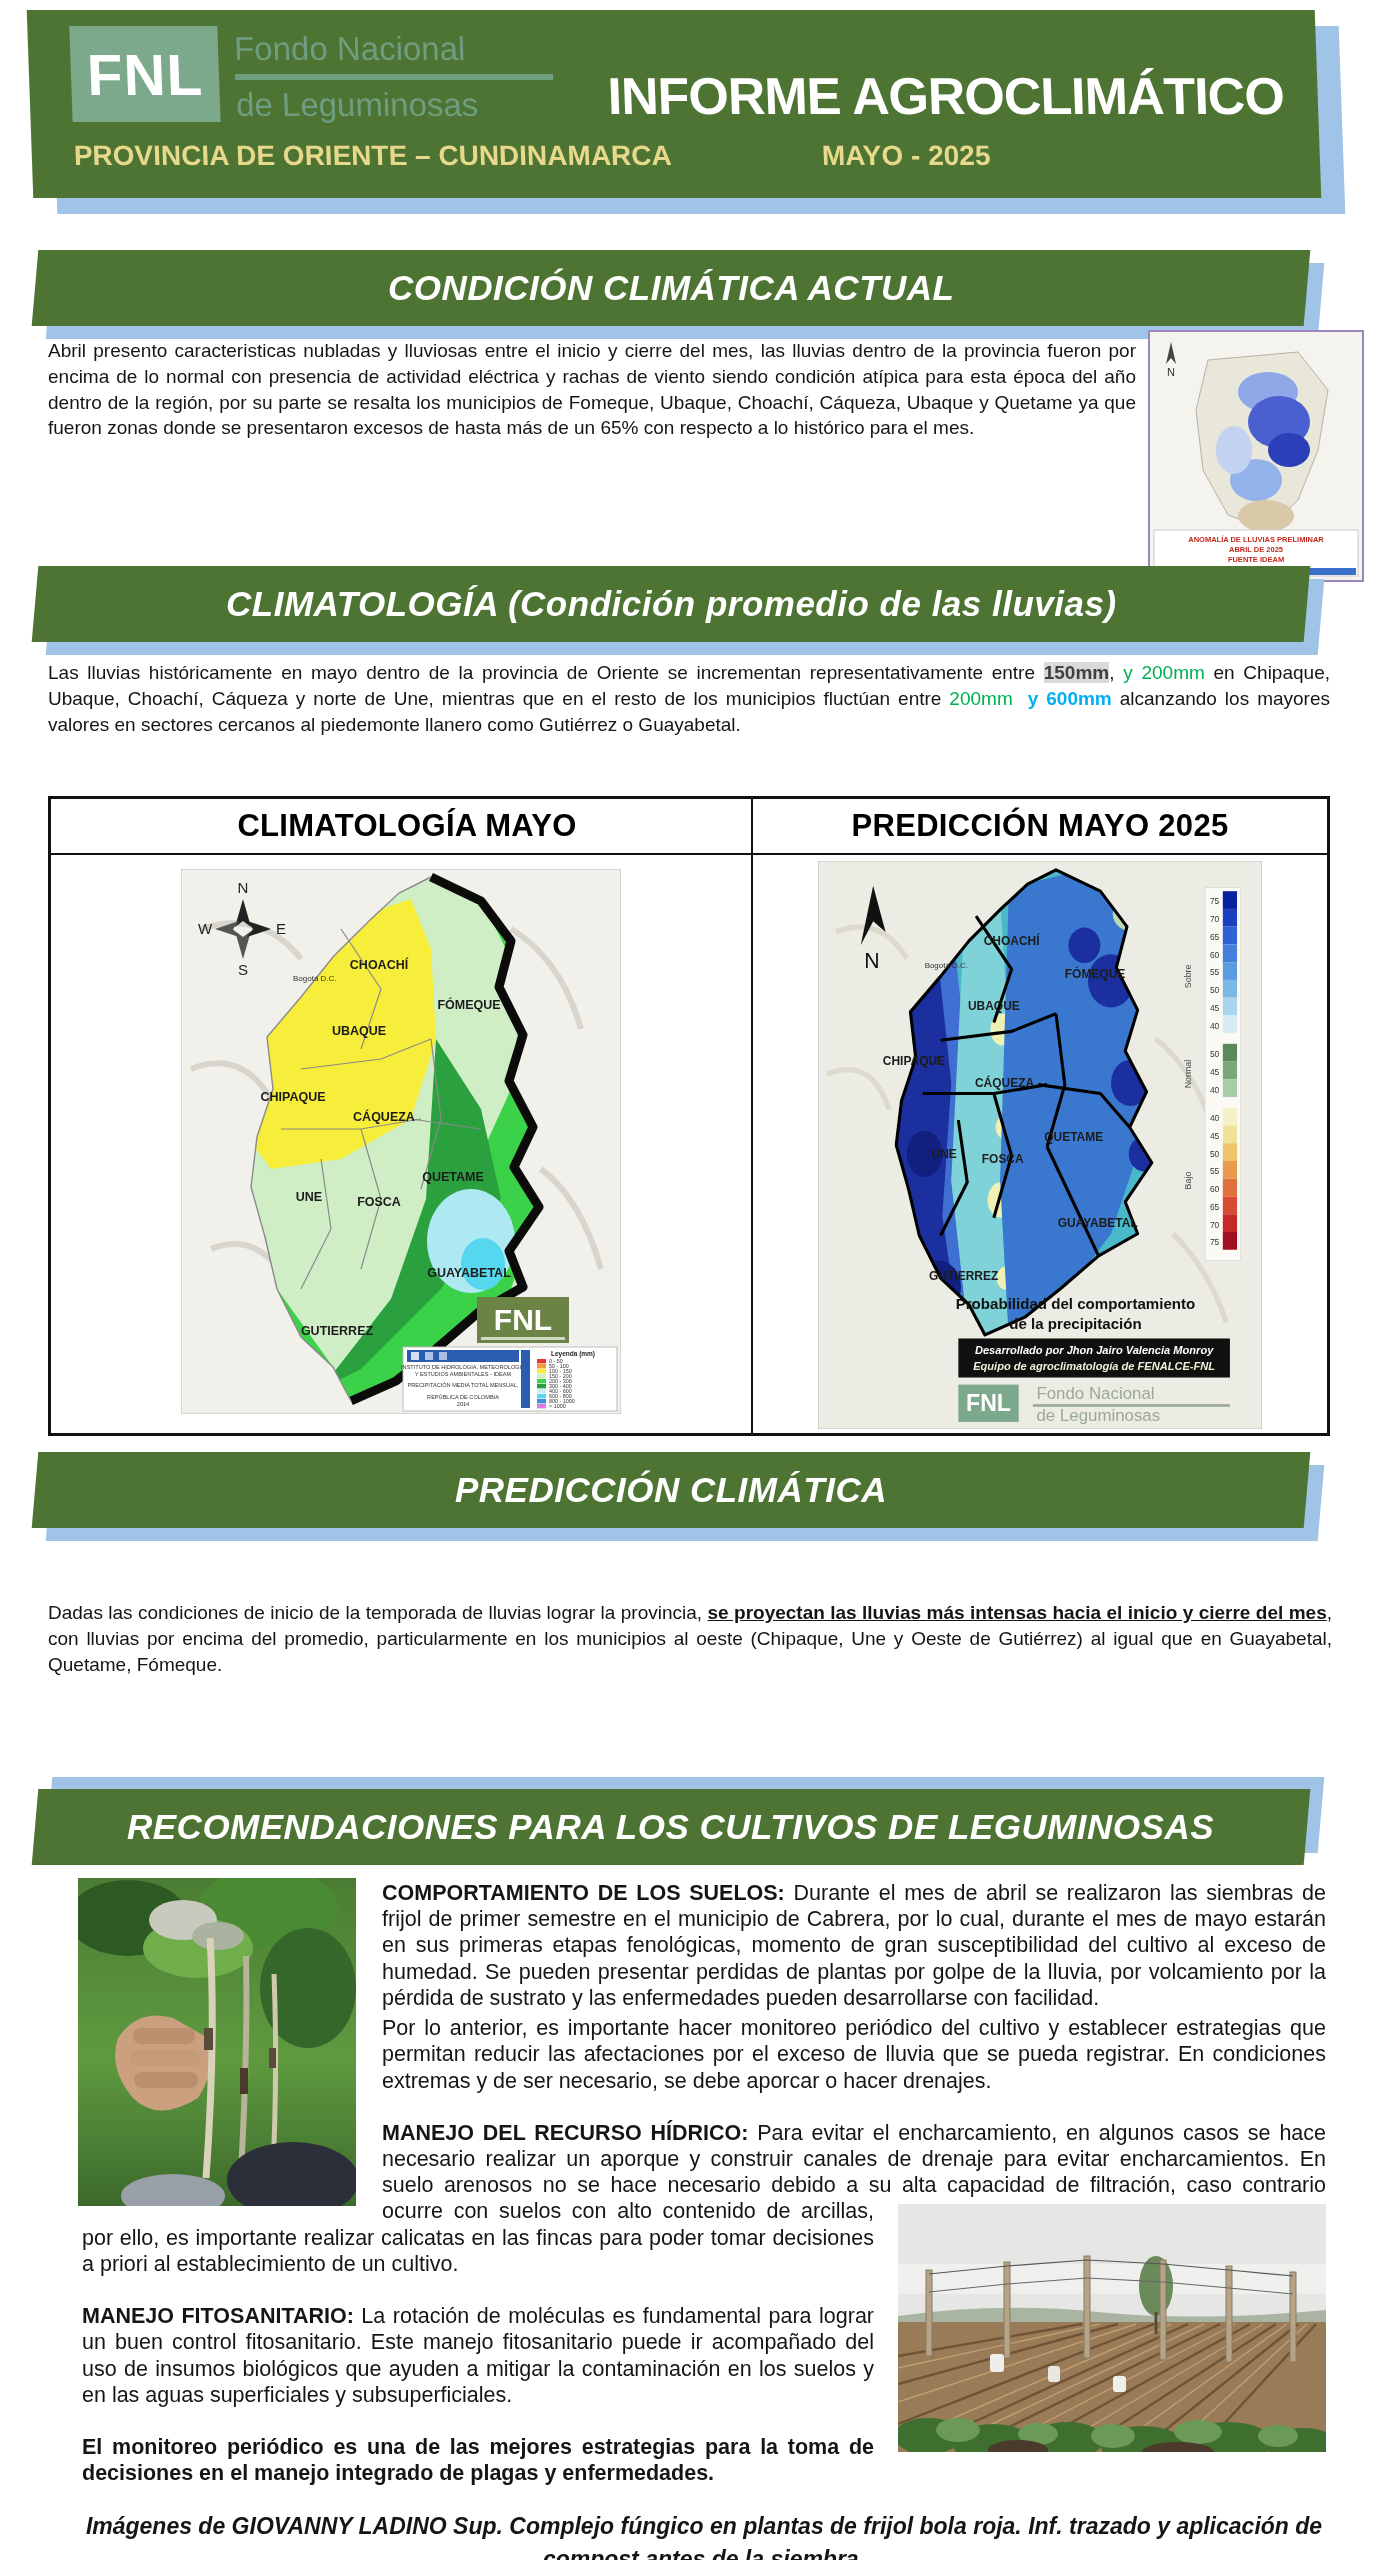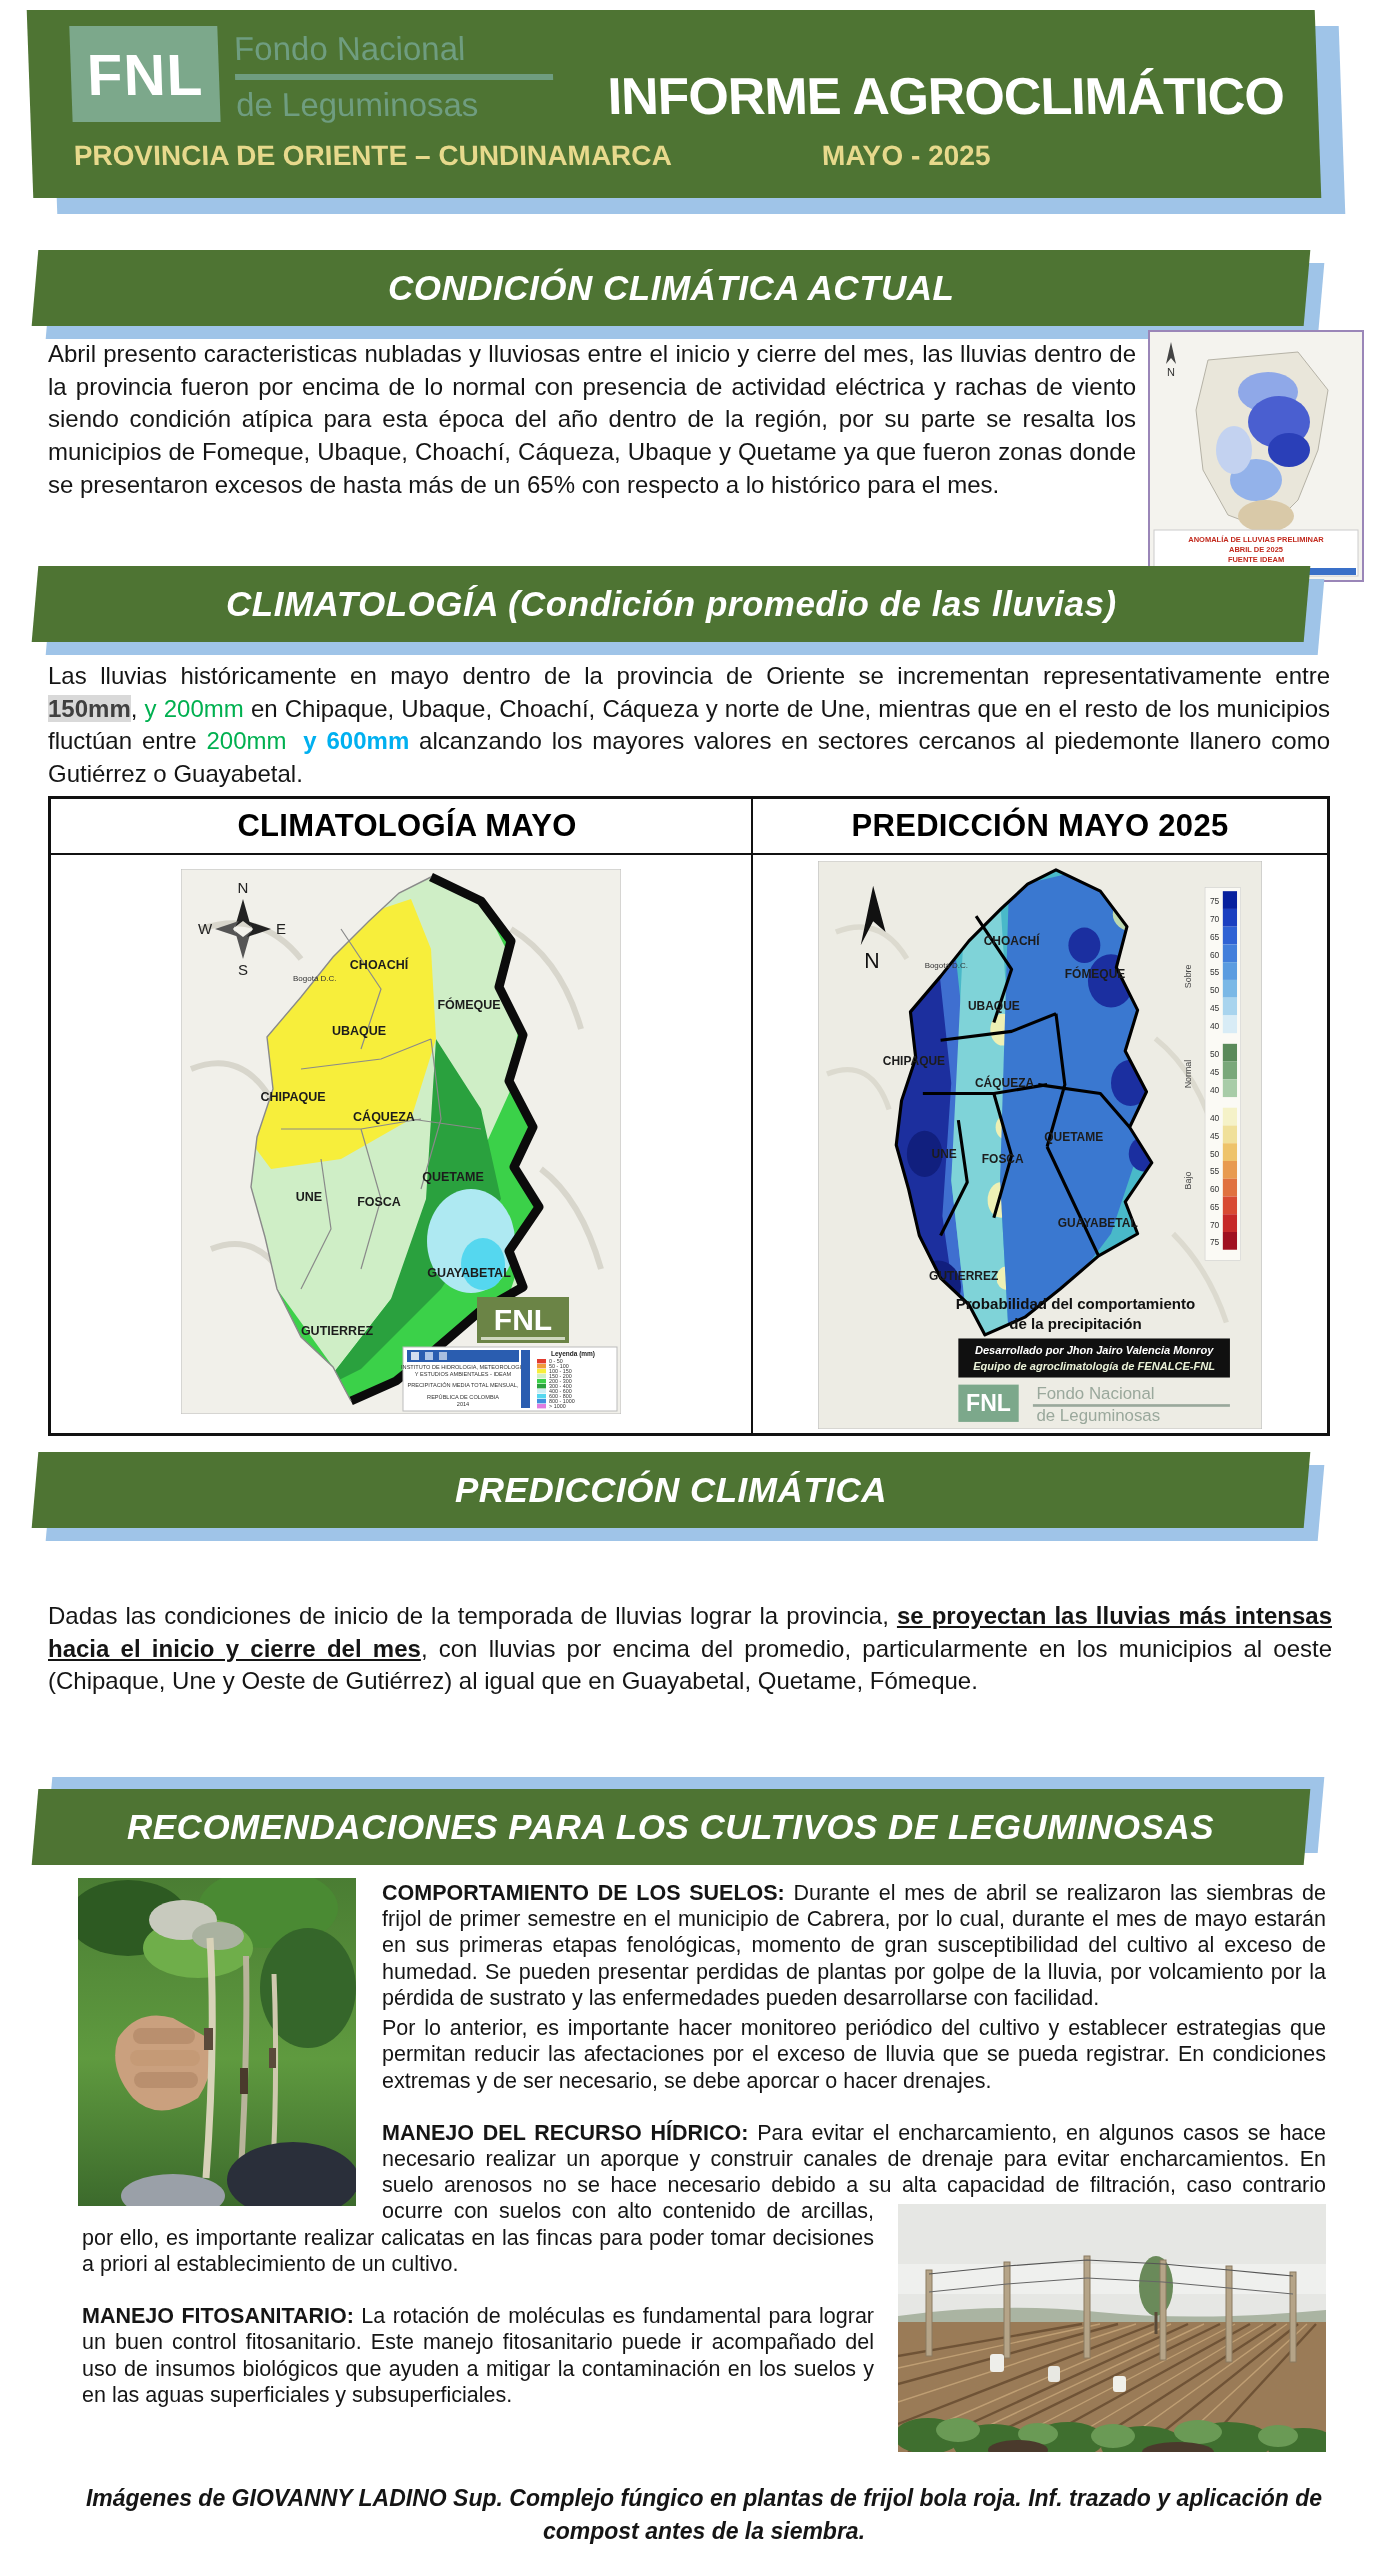--- a/index.html
+++ b/index.html
@@ -28,21 +28,21 @@
   
   .banner { position:absolute; left:35px; width:1272px; height:76px; }
   .banner .sh { position:absolute; inset:0; background:#9fc4e8; transform:translate(14px,13px) skewX(-5deg); }
   .banner .sh.up { transform:translate(14px,-12px) skewX(-5deg); }
   .banner .face { position:absolute; inset:0; background:#4e7433; transform:skewX(-5deg);
                   display:flex; align-items:center; justify-content:center; }
   .banner .face span { color:#fff; font-weight:bold; font-style:italic; font-size:35px;
                        letter-spacing:0.5px; transform:skewX(5deg); }
 
   
-  .para { position:absolute; text-align:justify; color:#151515; font-size:24px; line-height:1.36; }
+  .para { position:absolute; text-align:justify; color:#151515; font-size:19px; line-height:1.36; }
   .p1 { left:48px; top:338px; width:1088px; }
   .p2 { left:48px; top:660px; width:1282px; }
   .p3 { left:48px; top:1600px; width:1284px; }
   .hl-yellow { color:#404040; background:#d9d9d9; font-weight:bold; }
   .mm-green { color:#00b050; font-weight:normal; }
   .mm-cyan { color:#00b0f0; font-weight:bold;margin-left:7px; }
   .bu { font-weight:bold; text-decoration:underline; }
 
   .blue-sub { position:absolute; left:0; top:1554px; width:1373px; text-align:center;
               color:#0070c0; font-weight:bold; font-style:italic; }
@@ -464,17 +464,18 @@
           <ellipse cx="380" cy="232" rx="20" ry="11"></ellipse>
         </g>
         <g fill="#4a3a2c">
           <ellipse cx="120" cy="246" rx="30" ry="10"></ellipse>
               <ellipse cx="280" cy="248" rx="36" ry="10"></ellipse>
         </g>
       </svg></span><span>ocurre con suelos con alto contenido de arcillas, por ello, es importante realizar calicatas en las fincas para poder tomar decisiones a priori al establecimiento de un cultivo.</span></p>
 
     <p class="gap"><b class="lbl">MANEJO FITOSANITARIO:</b><span> La rotación de moléculas es fundamental para lograr un buen control fitosanitario. Este manejo fitosanitario puede ir acompañado del uso de insumos biológicos que ayuden a mitigar la contaminación en los suelos y en las aguas superficiales y subsuperficiales.</span></p>
 
+    <p class="gap closing">El monitoreo periódico es una de las mejores estrategias para la toma de decisiones en el manejo integrado de plagas y enfermedades.</p>
 
     <div class="caption">Imágenes de GIOVANNY LADINO Sup. Complejo fúngico en plantas de frijol bola roja. Inf. trazado y aplicación de compost antes de la siembra.</div>
   </div>
 
 </div>
 
 </body></html>

